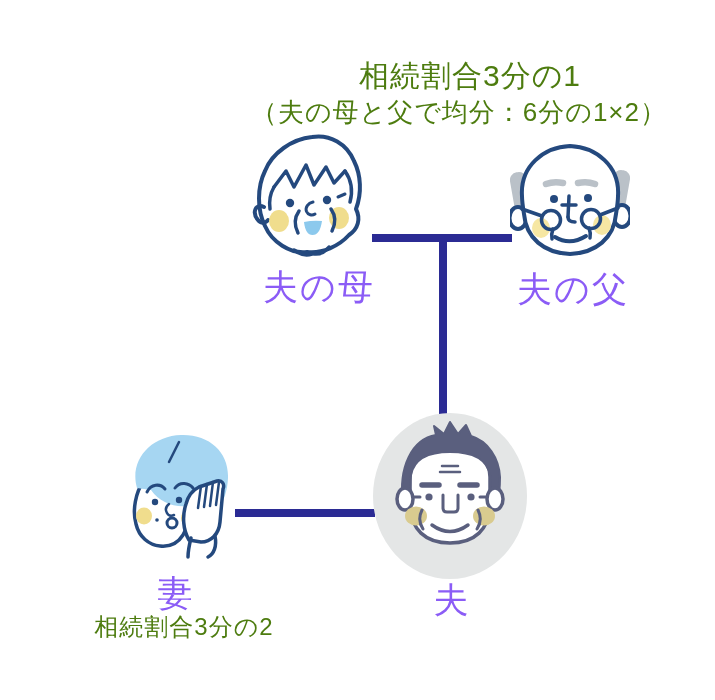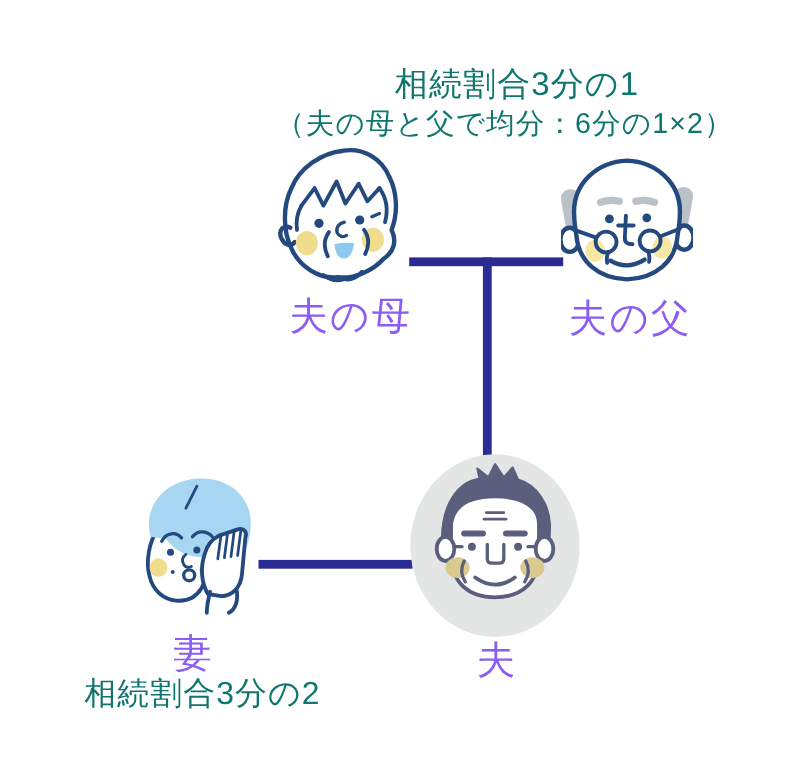--- a/index.html
+++ b/index.html
@@ -2,26 +2,26 @@
 <html><head>
 <meta charset="utf-8">
 <style>
   html,body{margin:0;padding:0;background:#ffffff;}
   .canvas{
     position:relative;width:715px;height:700px;background:#ffffff;overflow:hidden;
     font-family:"Liberation Sans","DejaVu Sans",sans-serif;
   }
   .abs{position:absolute;}
   .red-text{
-    color:#0f766e;font-weight:500;letter-spacing:1px;white-space:nowrap;
+    color:#4d7c0f;font-weight:500;letter-spacing:1px;white-space:nowrap;
     transform:translateX(-50%);
   }
   .title-line1{font-size:30px;}
   .title-line2{font-size:26px;}
-  .note-text{font-size:29px;text-align:right;}
+  .note-text{font-size:24px;text-align:right;}
   .name-label{
     color:#8b5cf6;font-size:35px;font-weight:500;letter-spacing:2px;white-space:nowrap;
     transform:translateX(-50%);
   }
   .connector{background:#2b2b94;}
   svg{display:block;}
 </style>
 </head>
 <body>
 

